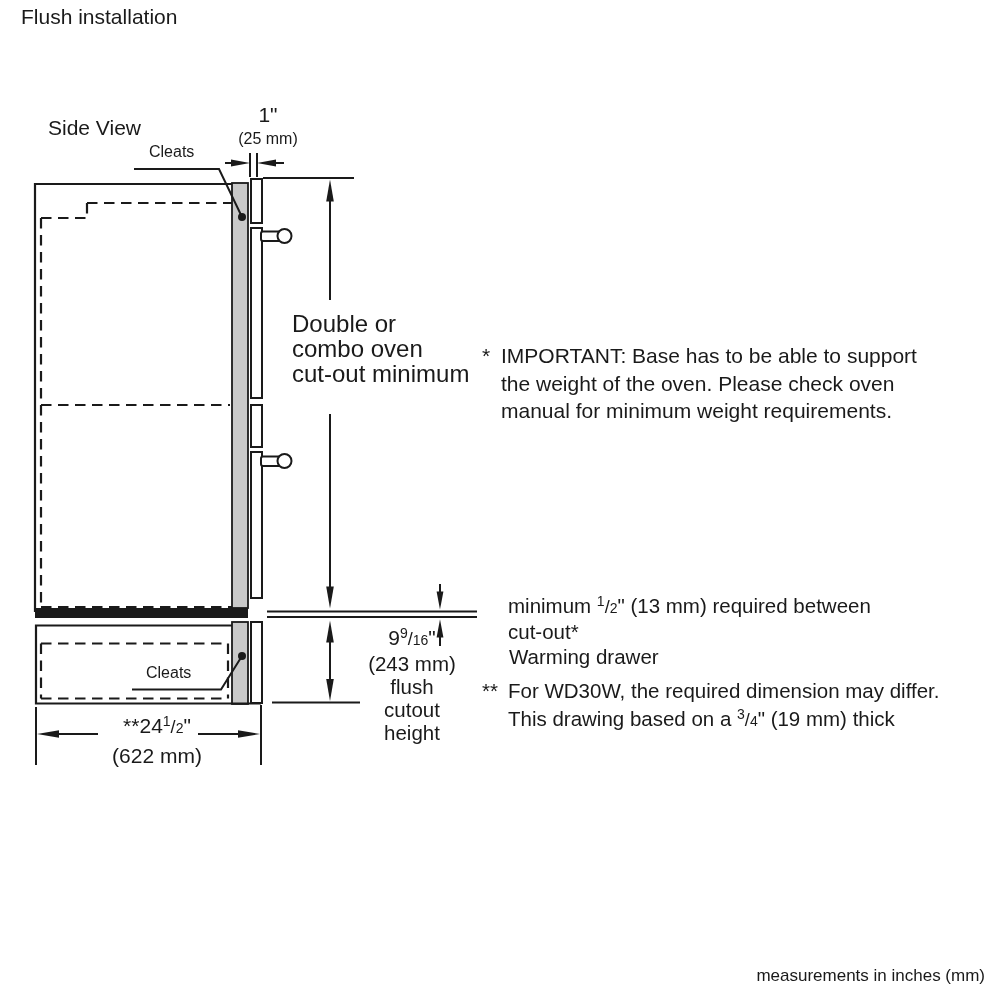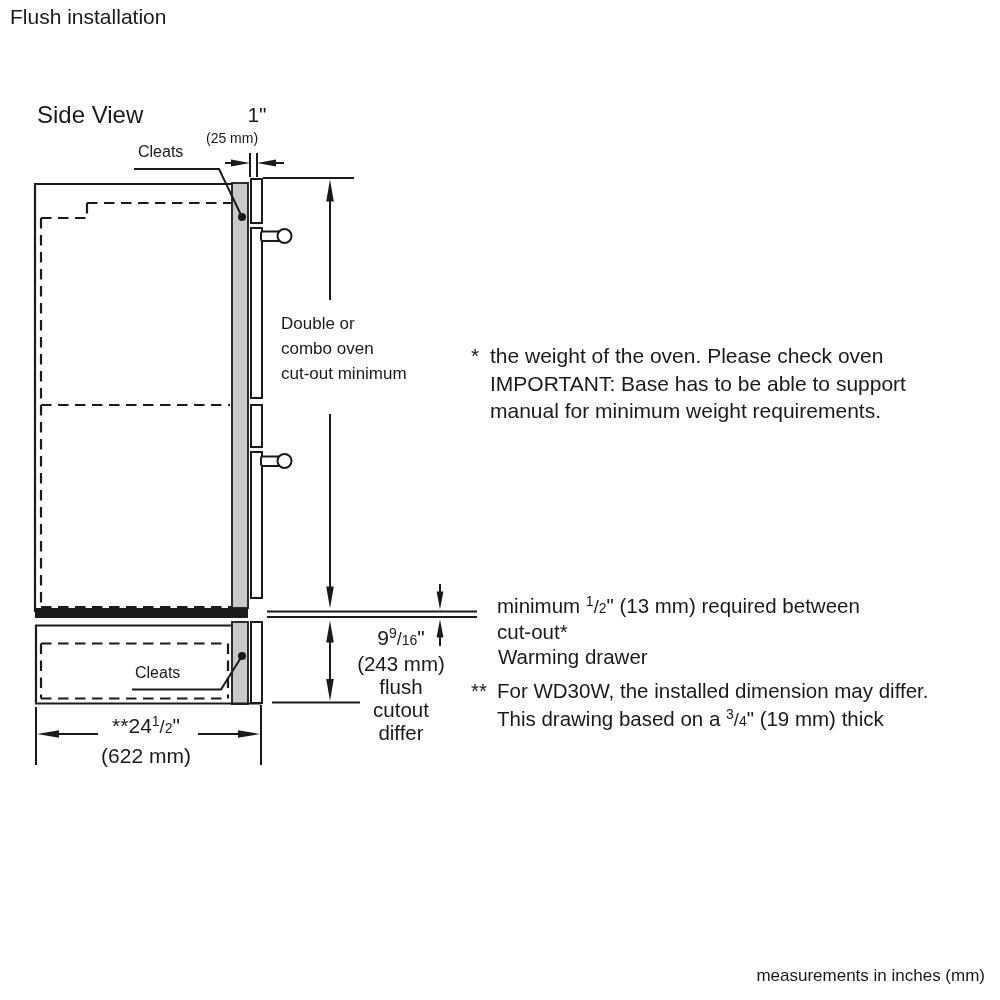--- a/index.html
+++ b/index.html
@@ -7,27 +7,27 @@
         font-family:"Liberation Sans",sans-serif;color:#1a1a1a;}
   #linework{position:absolute;left:0;top:0;}
   .ln{stroke:#1a1a1a;stroke-width:2;fill:none;}
   .ln22{stroke:#1a1a1a;stroke-width:2.2;fill:none;}
   .dash{stroke:#1a1a1a;stroke-width:2.2;fill:none;stroke-dasharray:10.5 6.5;}
   .fillk{fill:#1a1a1a;stroke:none;}
   .panel{fill:#ffffff;stroke:#1a1a1a;stroke-width:2;}
   .cleat{stroke:#1a1a1a;stroke-width:1.8;}
   .handle{fill:#ffffff;stroke:#1a1a1a;stroke-width:2;}
 
-  .abs{position:absolute;white-space:nowrap;}
+  .abs{position:absolute;white-space:nowrap;margin-left:11px;}
   .header{left:10px;top:5px;font-size:21px;line-height:24px;}
-  .sideview{left:37px;top:101px;font-size:24px;}
+  .sideview{left:37px;top:116px;font-size:21px;}
   .cleats-top{left:138px;top:143px;font-size:16px;}
   .in1{left:226px;top:103px;width:62px;text-align:center;font-size:21px;}
-  .mm25{left:206px;top:130px;width:102px;font-size:14px;}
-  .cutlabel{left:281px;top:311px;font-size:17px;line-height:25px;}
+  .mm25{left:206px;top:130px;width:102px;text-align:center;font-size:16px;}
+  .cutlabel{left:281px;top:311px;font-size:24px;line-height:25px;}
   .note-imp{left:471px;top:342px;font-size:21px;line-height:27.5px;display:flex;}
   .imp-marker{width:19px;flex:none;}
   .note-min{left:497px;top:589px;font-size:20.5px;line-height:24px;}
   .warm{left:498px;top:645px;font-size:20.5px;}
   .note-wd{left:471px;top:679px;font-size:20.5px;line-height:23.5px;display:flex;}
   .wd-marker{width:26px;flex:none;}
   .flushdim{left:339px;top:622px;width:124px;text-align:center;font-size:20.5px;line-height:23px;}
   .flushdim .big{font-size:21px;}
   .widthdim{left:86px;top:708px;width:120px;text-align:center;font-size:21px;line-height:27px;}
   .units{right:15px;top:966px;font-size:17px;}
@@ -137,47 +137,47 @@
 
   <div class="abs cutlabel">
     <div>Double or</div>
     <div>combo oven</div>
     <div>cut-out minimum</div>
   </div>
 
   <div class="abs note-imp">
     <div class="imp-marker">*</div>
     <div>
+      <div>IMPORTANT: Base has to be able to support</div>
       <div>the weight of the oven. Please check oven</div>
-      <div>IMPORTANT: Base has to be able to support</div>
       <div>manual for minimum weight requirements.</div>
     </div>
   </div>
 
   <div class="abs note-min">
     <div><span>minimum </span><span class="fr-n">1</span><span class="fr-s">/</span><span class="fr-d">2</span><span>" (13 mm) required between</span></div>
     <div>cut-out*</div>
   </div>
 
   <div class="abs warm">Warming drawer</div>
 
   <div class="abs note-wd">
     <div class="wd-marker">**</div>
     <div>
-      <div>For WD30W, the installed dimension may differ.</div>
+      <div>For WD30W, the required dimension may differ.</div>
       <div><span>This drawing based on a </span><span class="fr-n">3</span><span class="fr-s">/</span><span class="fr-d">4</span><span>" (19 mm) thick</span></div>
     </div>
   </div>
 
   <div class="abs flushdim">
     <div><span class="big">9</span><span class="fr-n">9</span><span class="fr-s">/</span><span class="fr-d">16</span><span class="big">"</span></div>
     <div>(243 mm)</div>
     <div>flush</div>
     <div>cutout</div>
-    <div>differ</div>
+    <div>height</div>
   </div>
 
   <div class="abs cleats-top" style="left:135px;top:664px;">Cleats</div>
 
   <div class="abs widthdim">
     <div><span>**24</span><span class="fr-n">1</span><span class="fr-s">/</span><span class="fr-d">2</span><span>"</span></div>
     <div>(622 mm)</div>
   </div>
 
   <div class="abs units">measurements in inches (mm)</div>

